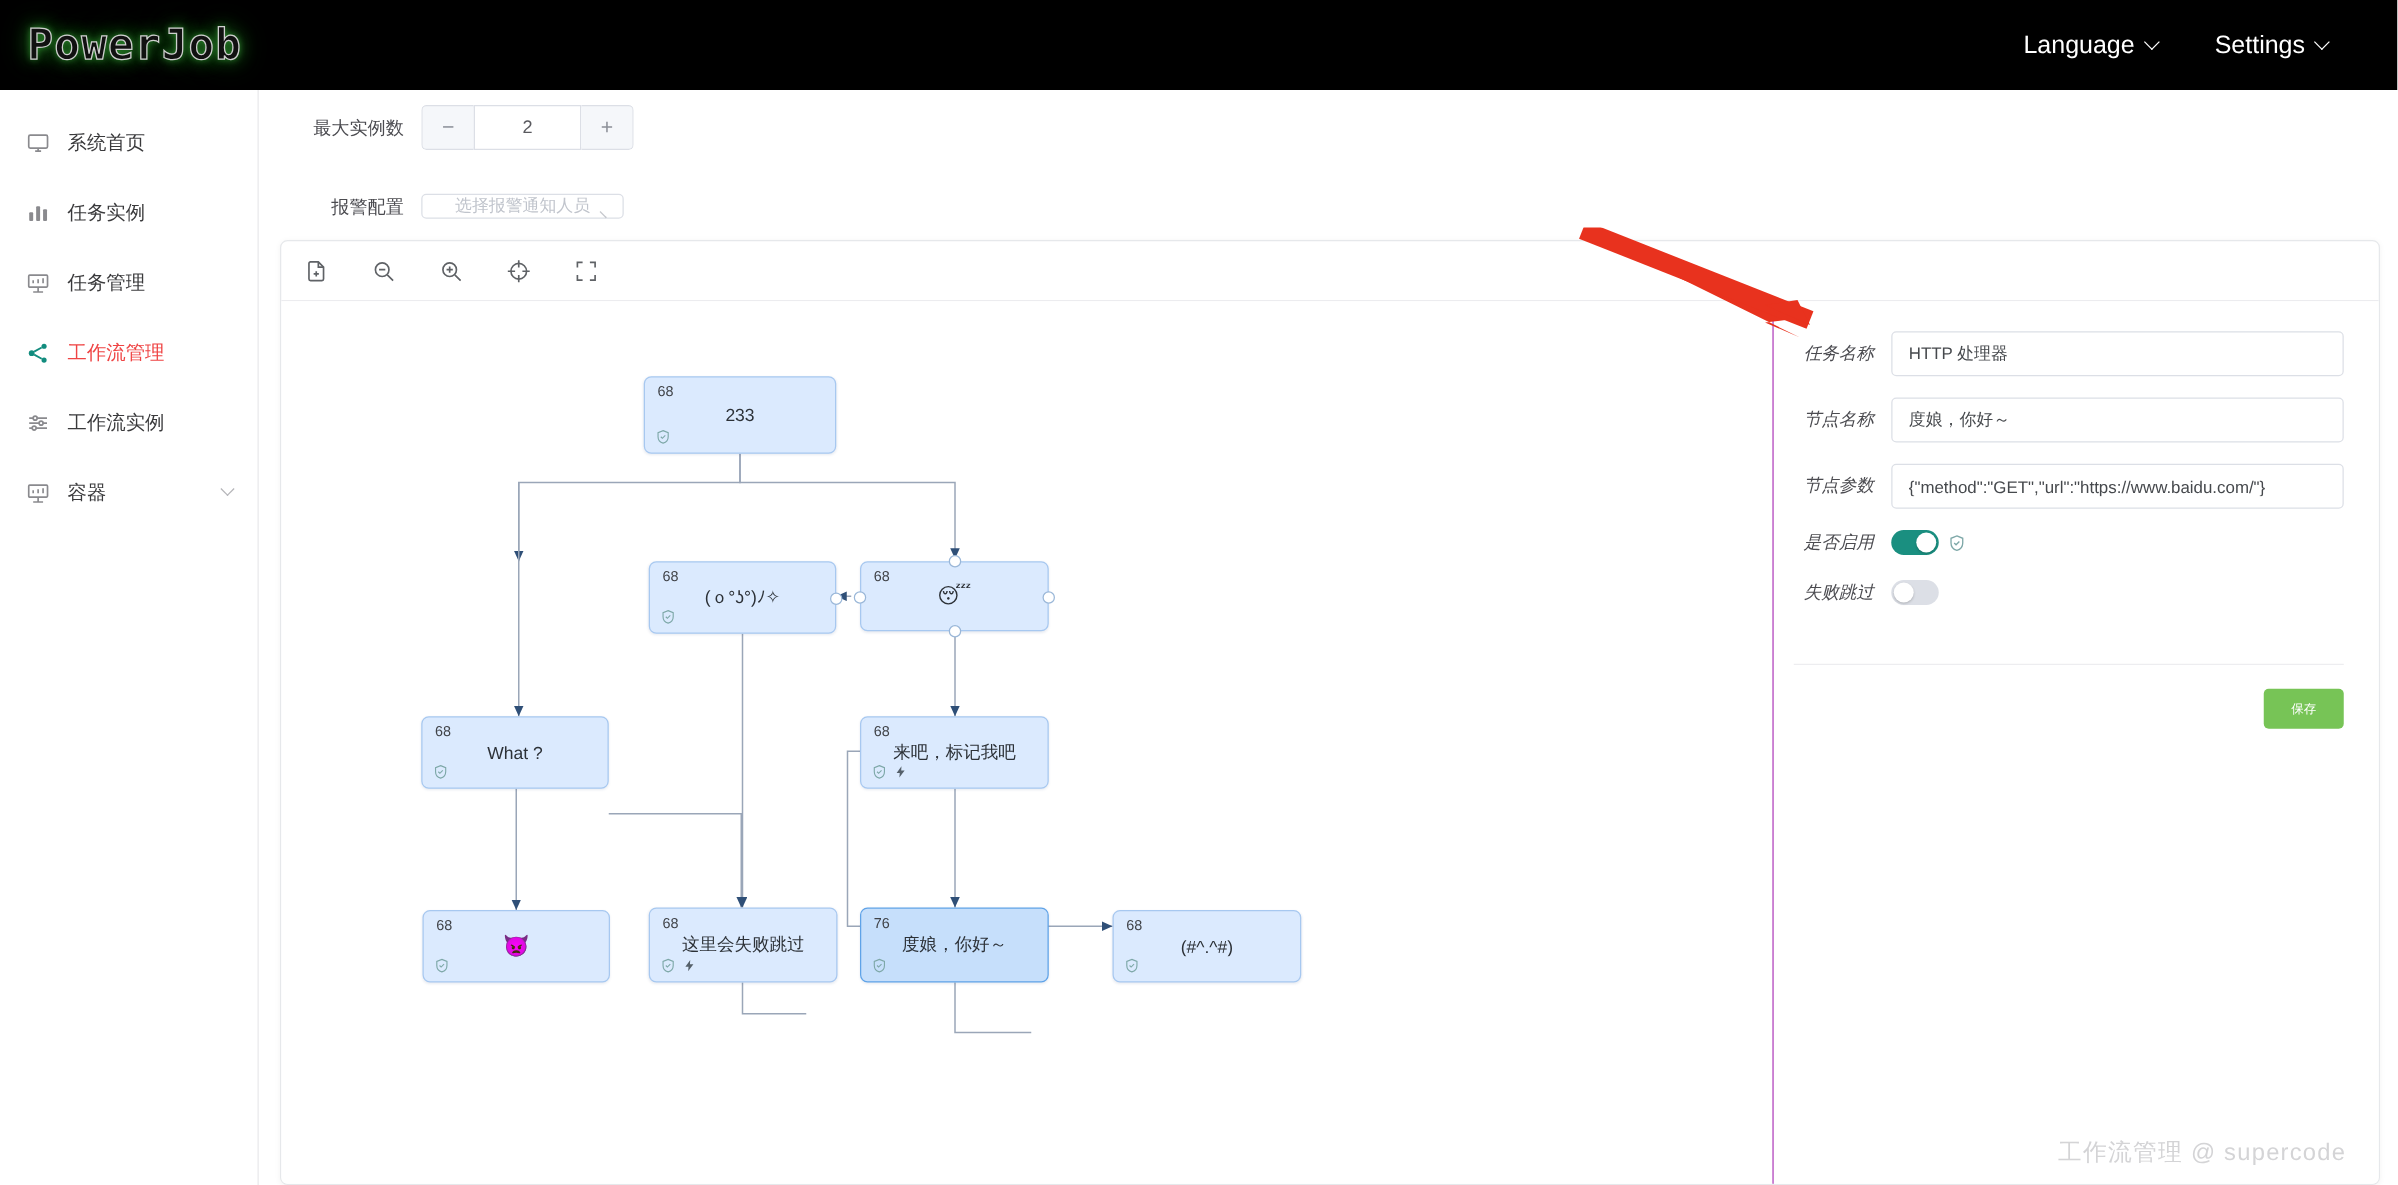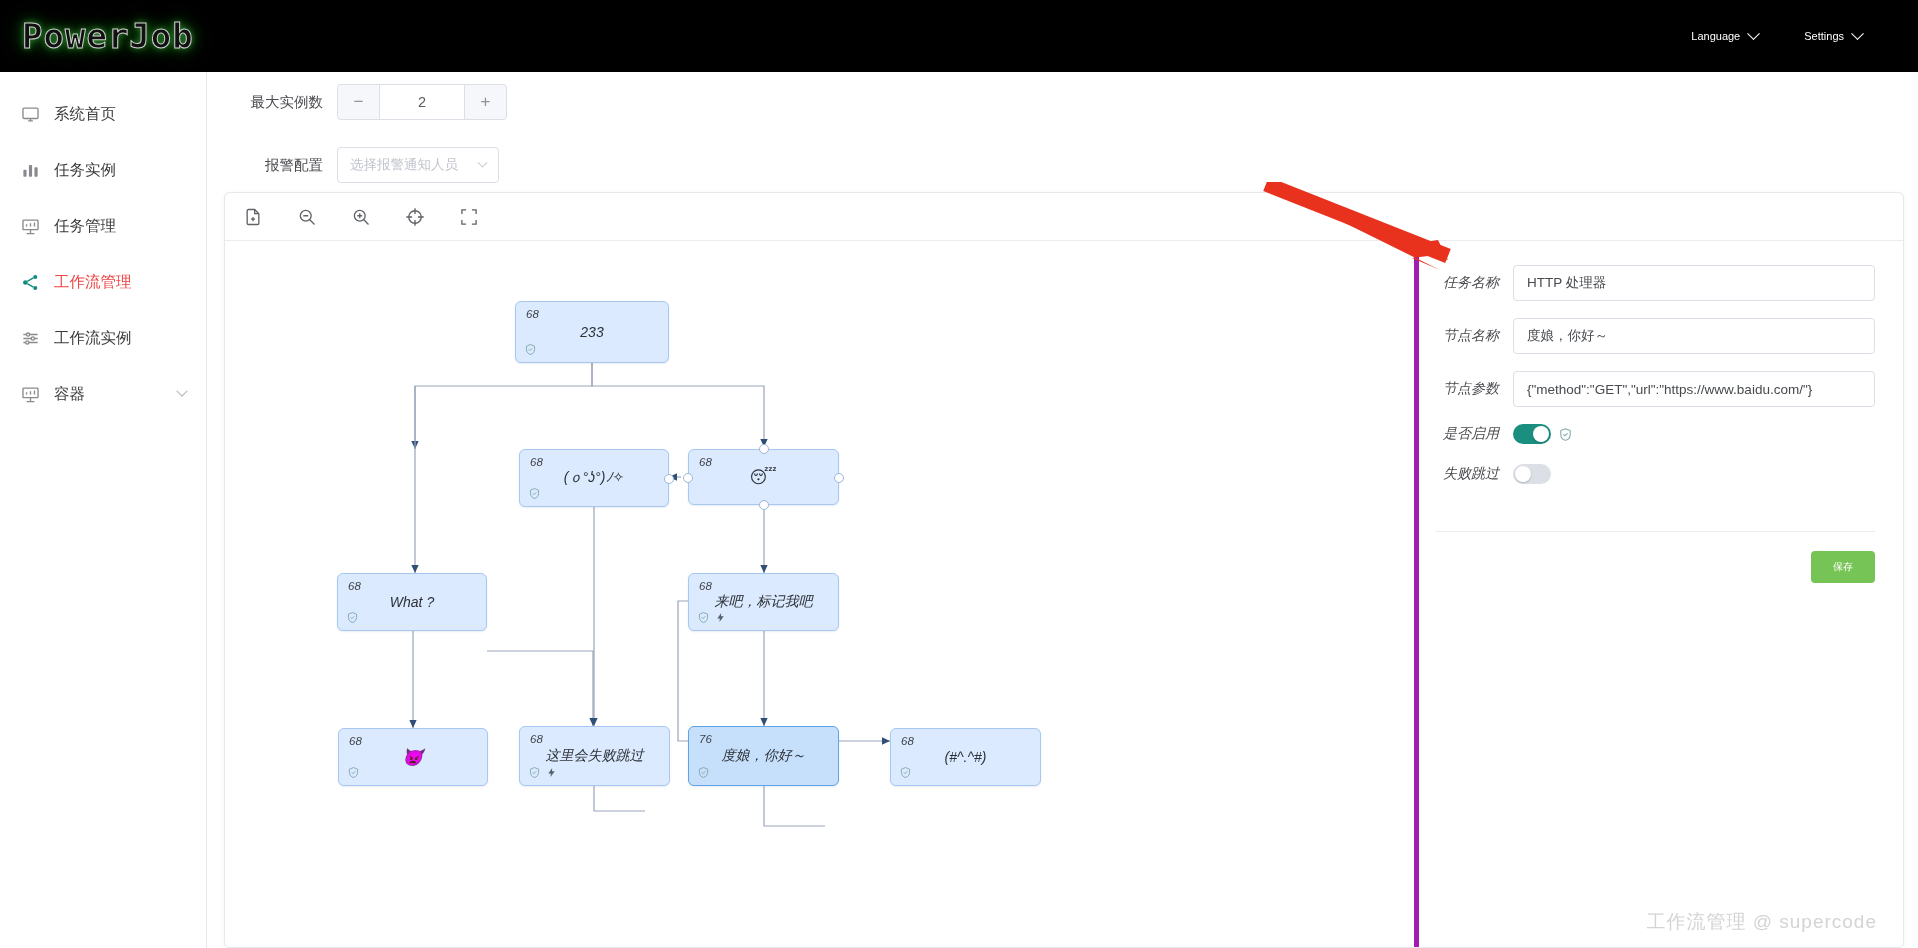--- a/index.html
+++ b/index.html
@@ -21,21 +21,21 @@
     font-family: "DejaVu Sans Mono", monospace;
     font-size: 34px; font-weight: bold; letter-spacing: 1px;
     color: #111; -webkit-text-stroke: 1px #cfcfcf;
     text-shadow: 0 0 6px #2f8f2f, 0 0 14px #1d6b1d, 0 0 24px #145214;
   }
   .topbar-right {
     margin-left: auto; display: flex; align-items: center; gap: 46px;
     margin-right: 56px;
   }
   .topbar-item {
-    color: #ffffff; font-size: 11px; display: flex; align-items: center;
+    color: #ffffff; font-size: 20px; display: flex; align-items: center;
     gap: 9px; cursor: pointer;
   }
   .chev {
     display: inline-block; width: 9px; height: 9px;
     border-right: 1.6px solid currentColor; border-bottom: 1.6px solid currentColor;
     transform: rotate(45deg) translate(-2px,-2px);
   }
 
   
   .sidebar {
@@ -70,23 +70,23 @@
     font-size: 17px; color: #8d9199; cursor: pointer;
   }
   .stepper .sbtn.left { border-radius: 4px 0 0 4px; border-right: none; }
   .stepper .sbtn.right { border-radius: 0 4px 4px 0; border-left: none; }
   .stepper .sval {
     width: 86px; border: 1px solid #dcdfe6; display: flex;
     align-items: center; justify-content: center;
     font-size: 14.5px; color: #5a5a5f;
   }
   .select-box {
-    width: 162px; height: 36px; border: 1px solid #dcdfe6; border-radius: 4px;
+    width: 162px; height: 20px; border: 1px solid #dcdfe6; border-radius: 4px;
     display: flex; align-items: center; padding: 0 12px;
-    font-size: 13.5px; color: #c0c4cc; background:#fff; cursor: pointer;
+    font-size: 13.5px; color: #c0c4cc; background:#fff; cursor: pointer; flex-direction: column;
   }
   .select-box .chev2 {
     margin-left: auto; width: 7px; height: 7px;
     border-right: 1.4px solid #c6c9ce; border-bottom: 1.4px solid #c6c9ce;
     transform: rotate(45deg) translate(-2px,-2px);
   }
 
   
   .editor-card {
     position: absolute; left: 224px; top: 192px; width: 1680px; height: 756px;
@@ -96,21 +96,21 @@
   .toolbar {
     height: 48px; border-bottom: 1px solid #ececef; display: flex;
     align-items: center; padding-left: 16px; gap: 30px;
   }
   .tool-btn { width: 24px; height: 24px; color: #5f6266; cursor: pointer;
     display: flex; align-items: center; justify-content: center; }
 
   .canvas-wrap { position: relative; height: 708px; display: flex; }
   .canvas {
     position: relative; width: 1194px; height: 708px;
-    border-right: 5px solid #a21caf; background: #ffffff; overflow: hidden; font-style: italic;
+    border-right: 1px solid #a21caf; background: #ffffff; overflow: hidden;
   }
   .canvas-inner { position: absolute; left:0; top:0; width: 1194px; height: 708px; }
 
   
   .node {
     position: absolute; background: #dbeafe; border: 1px solid #a7c8f0;
     border-radius: 6px; box-shadow: 0 1px 2px rgba(30,60,120,.10);
   }
   .node.selected { background: #c6dffb; border: 1.6px solid #5fa3e8; }
   .node .nid {

